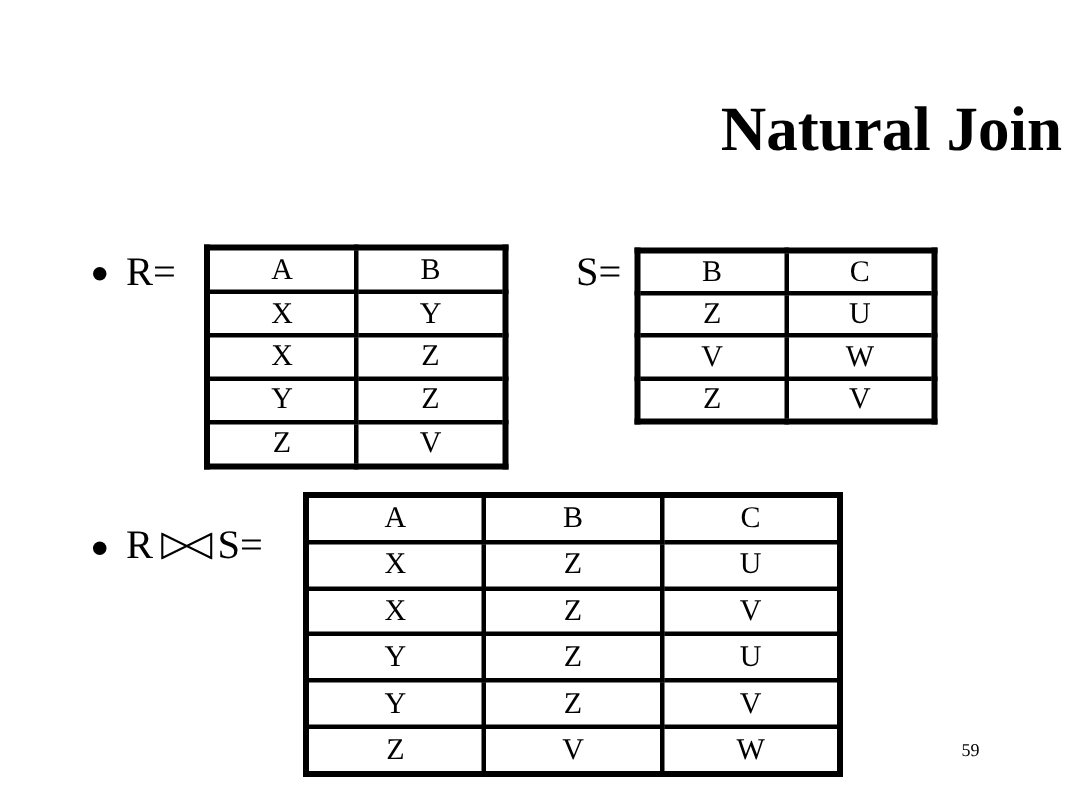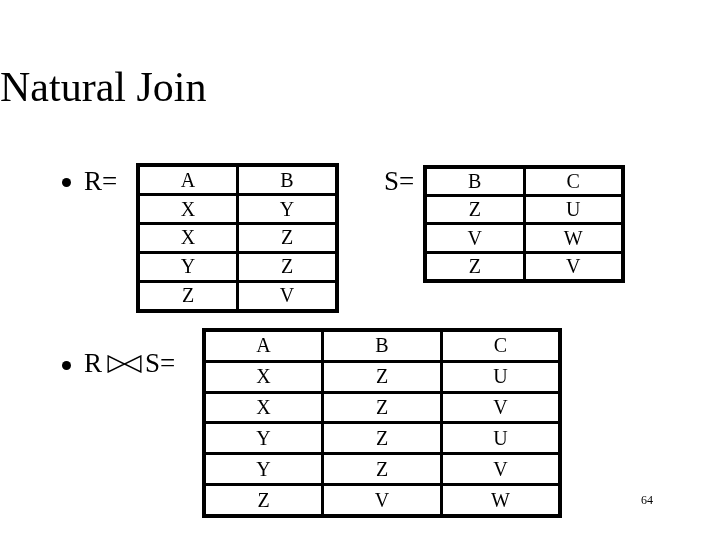--- a/index.html
+++ b/index.html
@@ -10,25 +10,25 @@
     position: relative;
     width: 720px;
     height: 540px;
     background: #ffffff;
     overflow: hidden;
   }
 
   .title {
     position: absolute;
     left: 0;
-    right: 0;
+    right: 12px;
     top: 64px;
-    text-align: left;
+    text-align: right;
     font-size: 42px;
-    font-weight: normal;
+    font-weight: bold;
     line-height: 1.1;
     color: #000000;
   }
 
   .bullet-dot {
     position: absolute;
     width: 9px;
     height: 9px;
     border-radius: 50%;
     background: #000000;
@@ -188,15 +188,15 @@
         <td>V</td>
       </tr>
       <tr>
         <td>Z</td>
         <td>V</td>
         <td>W</td>
       </tr>
     </tbody>
   </table>
 
-  <div class="page-number">64</div>
+  <div class="page-number">59</div>
 
 </div>
 
 </body></html>

